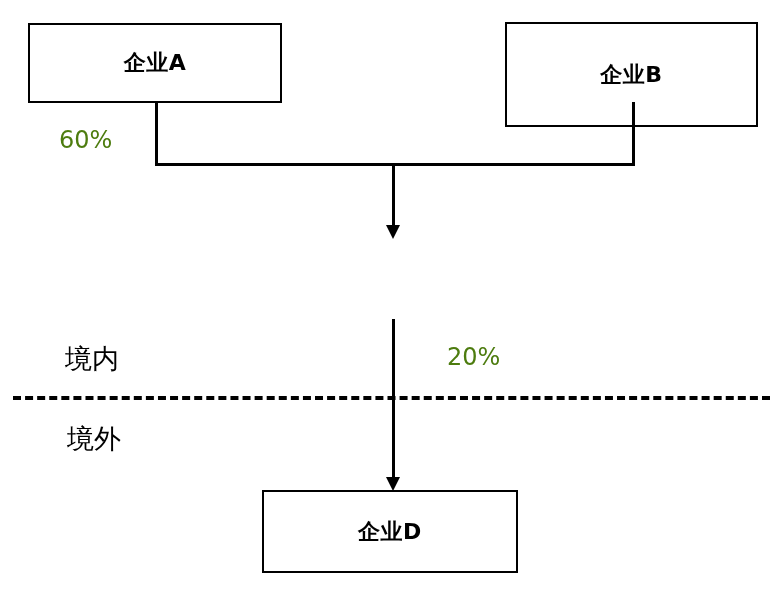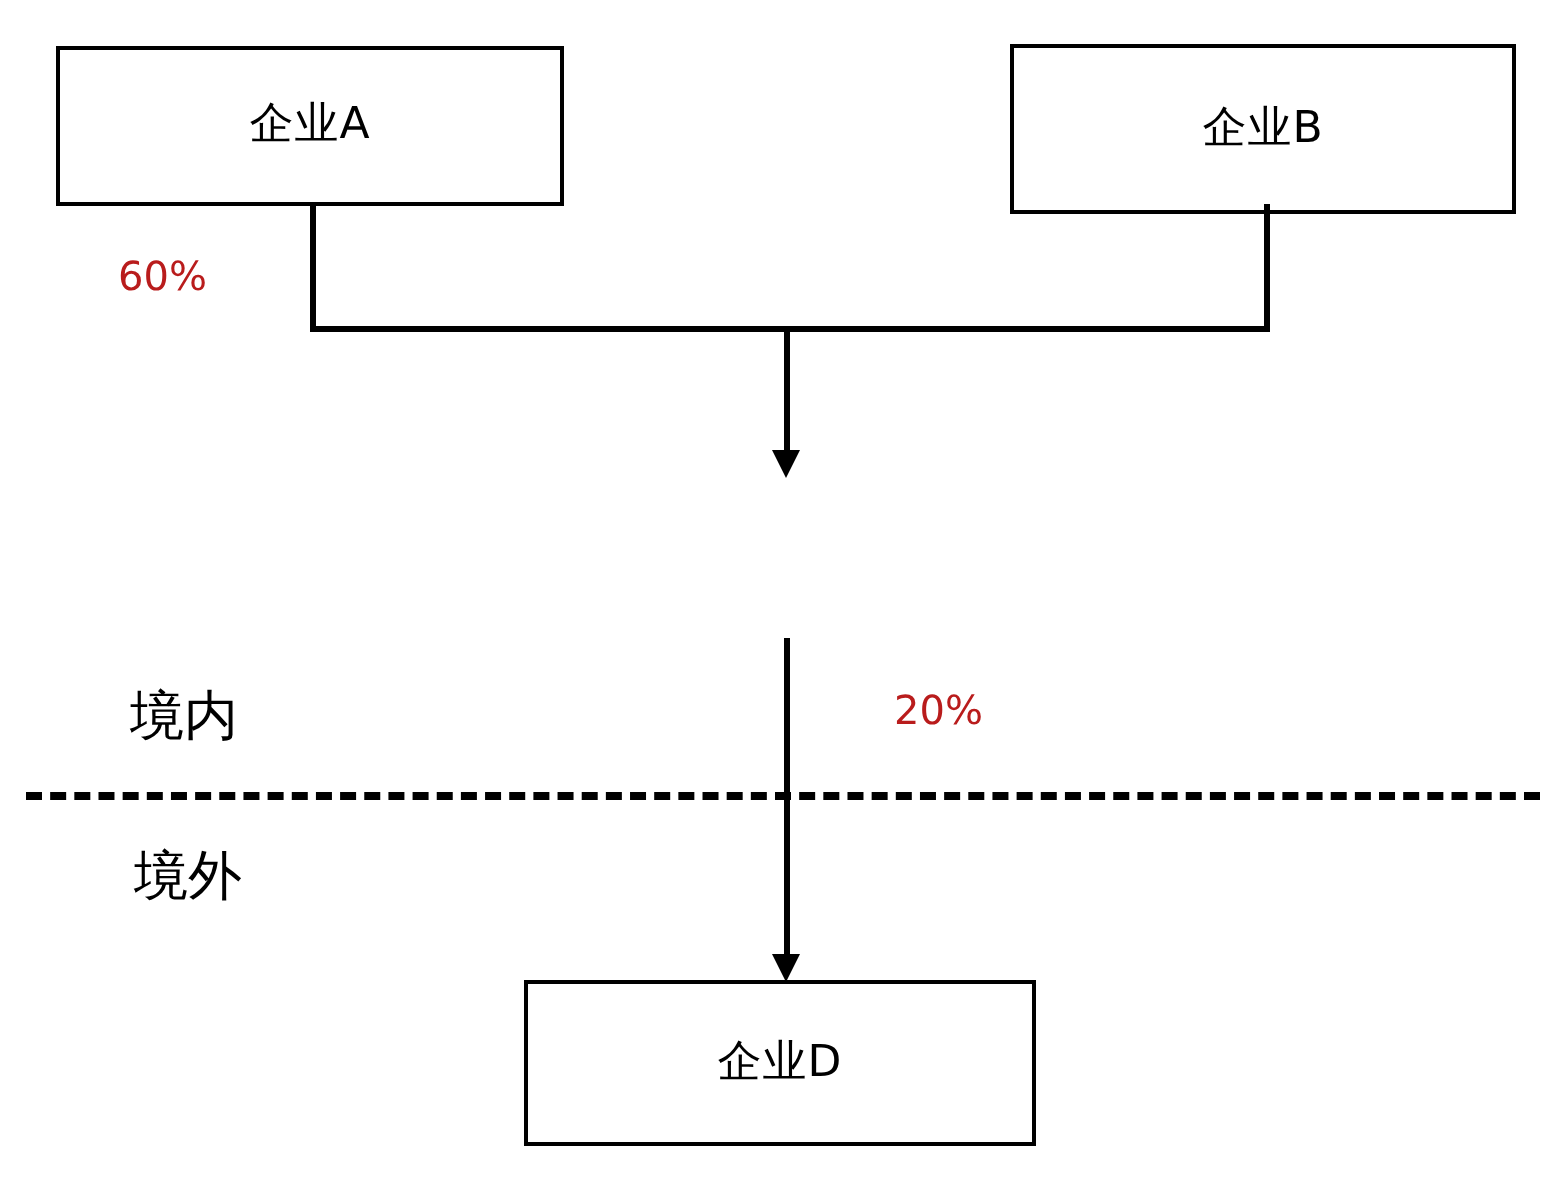--- a/index.html
+++ b/index.html
@@ -25,24 +25,25 @@
     display: flex;
     align-items: center;
     justify-content: center;
   }
   .node-label {
     font-size: 22px;
     line-height: 1;
     color: #000000;
     letter-spacing: 0.5px;
     white-space: nowrap;
+    font-weight: bold;
   }
   
   #box-a { left: 28px;  top: 23px;  width: 254px; height: 80px; }
-  #box-b { left: 505px; top: 22px;  width: 253px; height: 85px; }
+  #box-b { left: 505px; top: 22px;  width: 253px; height: 105px; }
   #box-c { left: 262px; top: 238px; width: 256px; height: 82px; }
   #box-d { left: 262px; top: 490px; width: 256px; height: 83px; }
 
   
   .conn-v {
     position: absolute;
     width: 0;
     border-left: 3px solid #000000;
   }
   .conn-h {
@@ -63,23 +64,23 @@
     border-left: 7px solid transparent;
     border-right: 7px solid transparent;
     border-top: 14px solid #000000;
   }
   #arrow-to-c { left: 386px; top: 225px; }
   #arrow-to-d { left: 386px; top: 477px; }
 
   
   .edge-label {
     position: absolute;
-    font-size: 20px;
+    font-size: 24px;
     line-height: 1;
-    color: #b91c1c;
+    color: #4d7c0f;
     white-space: nowrap;
   }
   #label-60 { left: 59px;  top: 128px; }
   #label-20 { left: 447px; top: 345px; }
 
   
   #jurisdiction-divider {
     position: absolute;
     left: 13px;
     top: 396px;

